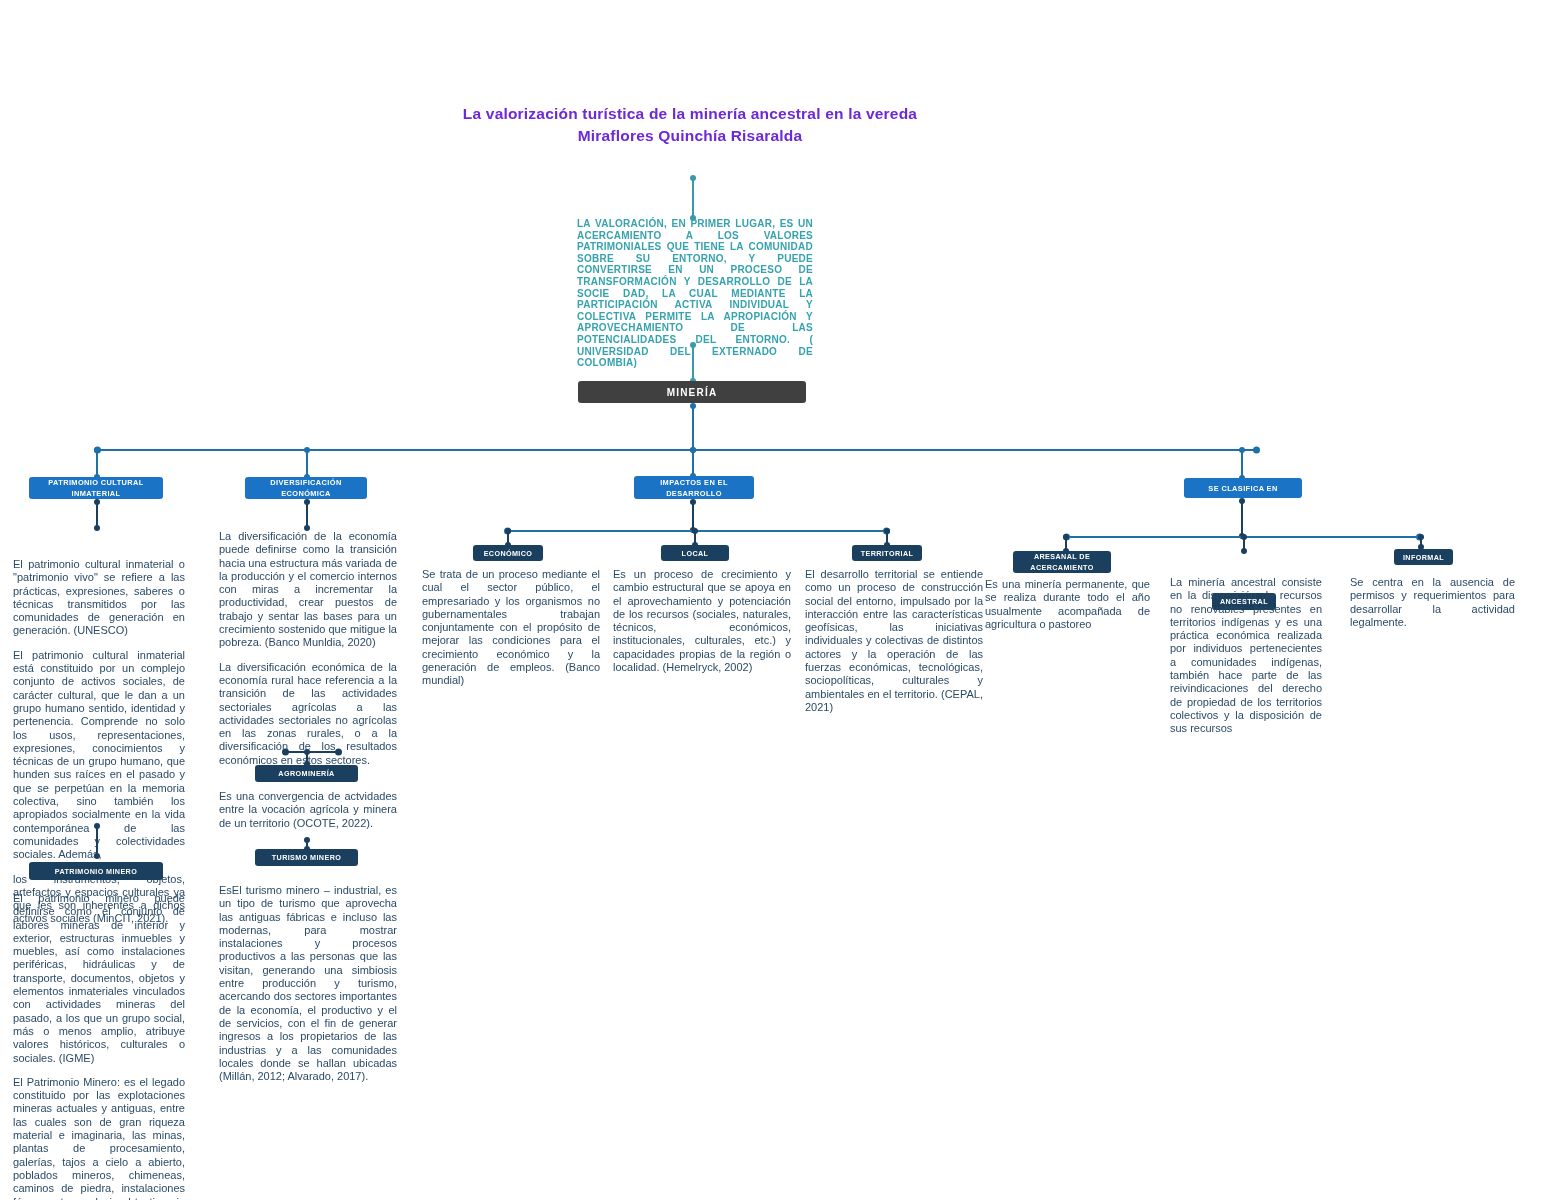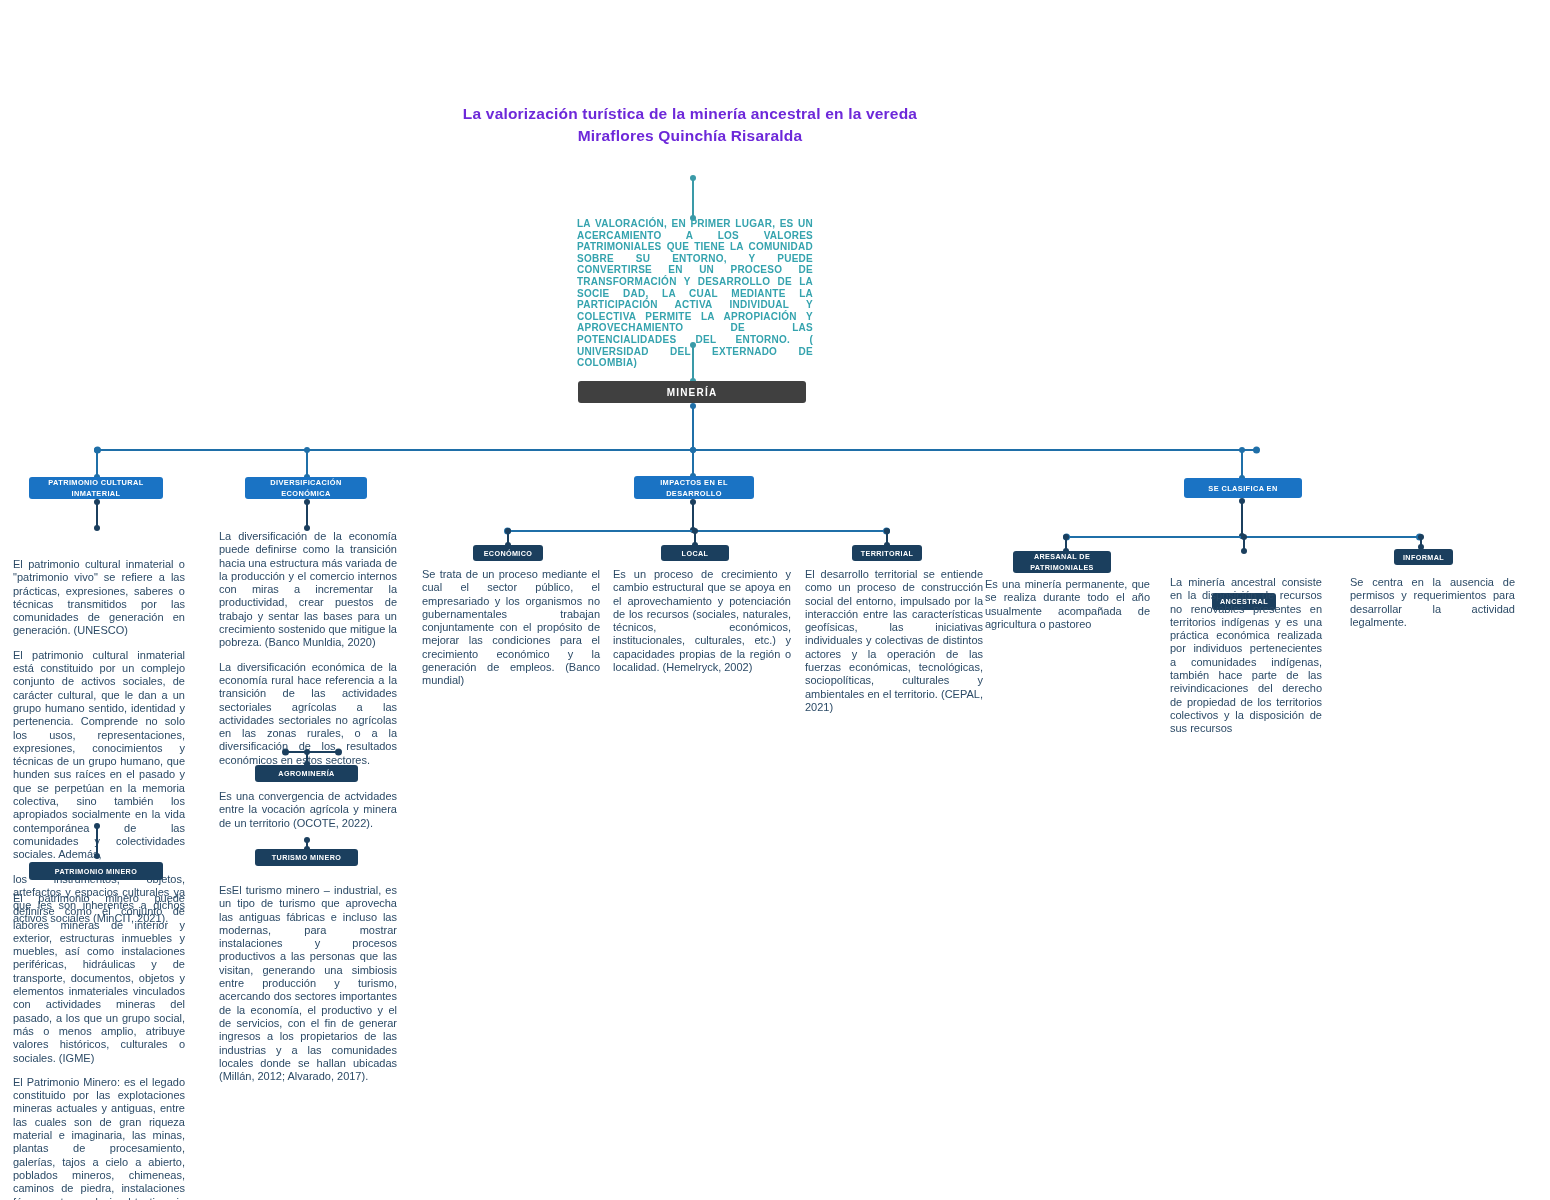--- a/index.html
+++ b/index.html
@@ -212,21 +212,21 @@
 
   <div class="v-conn dark" style="left:1241px; top:450px; height:28px; background:#1f6fa8;"></div>
 
   <div class="node blue" style="left:1184px; top:478px; width:118px; height:20px;">SE CLASIFICA EN</div>
 
   <div class="v-conn dark" style="left:1241px; top:501px; height:35px; background:#1b3f5e;"></div>
 
   <div class="h-conn" style="left:1066px; top:536px; width:354px; background:#1f6fa8;"></div>
 
   <div class="v-conn dark" style="left:1065px; top:537px; height:14px; background:#1b3f5e;"></div>
-  <div class="node navy" style="left:1013px; top:551px; width:98px; height:22px;">ARESANAL DE PATRIMONIALES</div>
+  <div class="node navy" style="left:1013px; top:551px; width:98px; height:22px;">ARESANAL DE ACERCAMIENTO</div>
   <div class="para" style="left:985px; top:578px; width:165px;">
     <p>Es una minería permanente, que se realiza durante todo el año usualmente acompañada de agricultura o pastoreo</p>
   </div>
 
   <div class="v-conn dark" style="left:1243px; top:537px; height:14px; background:#1b3f5e;"></div>
   <div class="node navy" style="left:1212px; top:569px; width:64px; height:17px;margin-top:24px;">ANCESTRAL</div>
   <div class="para" style="left:1170px; top:576px; width:152px;">
     <p>La minería ancestral consiste en la disposición de recursos no renovables presentes en territorios indígenas y es una práctica económica realizada por individuos pertenecientes a comunidades indígenas, también hace parte de las reivindicaciones del derecho de propiedad de los territorios colectivos y la disposición de sus recursos</p>
   </div>
 

